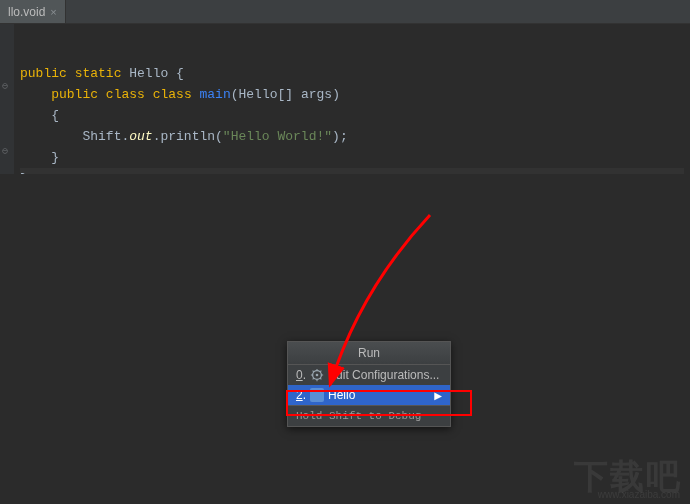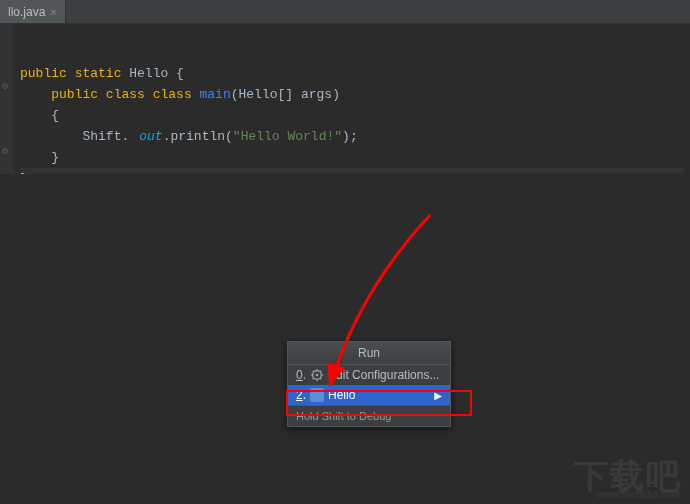--- a/index.html
+++ b/index.html
@@ -55,21 +55,21 @@
   .code {
     padding: 18px 6px 6px 6px;
     line-height: 21px;
     white-space: pre;
     background: #2b2b2b;
     flex: 1;
   }
   .kw { color: #eab308; }
   .ident { color: #a9b7c6; }
   .method { color: #3b82f6; }
-  .field { color: #0ea5e9; font-style: italic; margin-left: 10px; }
+  .field { color: #fef9c3; font-style: italic; }
   .str { color: #6a8759; }
   .punct { color: #a9b7c6; }
   .current-line { background: #323232; display: inline-block; width: 100%; }
 
   .body-bg {
     position: absolute;
     top: 174px;
     left: 0;
     right: 0;
     bottom: 0;
@@ -114,20 +114,21 @@
     font-size: 10px;
   }
   .menu-divider {
     height: 1px;
     background: #555555;
   }
   .menu-hint {
     padding: 4px 8px;
     color: #999999;
     font-size: 11px;
+    font-family: Liberation Mono, monospace;
   }
   .highlight-box {
     position: absolute;
     left: 286px;
     top: 390px;
     width: 186px;
     height: 26px;
     border: 2px solid #ff0000;
     pointer-events: none;
   }
@@ -156,21 +157,21 @@
     font-family: Arial, sans-serif;
     font-size: 10px;
     color: rgba(255,255,255,0.08);
   }
 </style>
 </head>
 <body>
 
 <div class="tab-bar">
   <div class="tab">
-    <span>llo.java</span>
+    <span>llo.void</span>
     <span class="tab-close">×</span>
   </div>
 </div>
 
 <div class="editor">
   <div class="gutter">
     <div class="gutter-mark" style="top:56px">⊖</div>
     <div class="gutter-mark" style="top:121px">⊖</div>
   </div>
   <div class="code">

